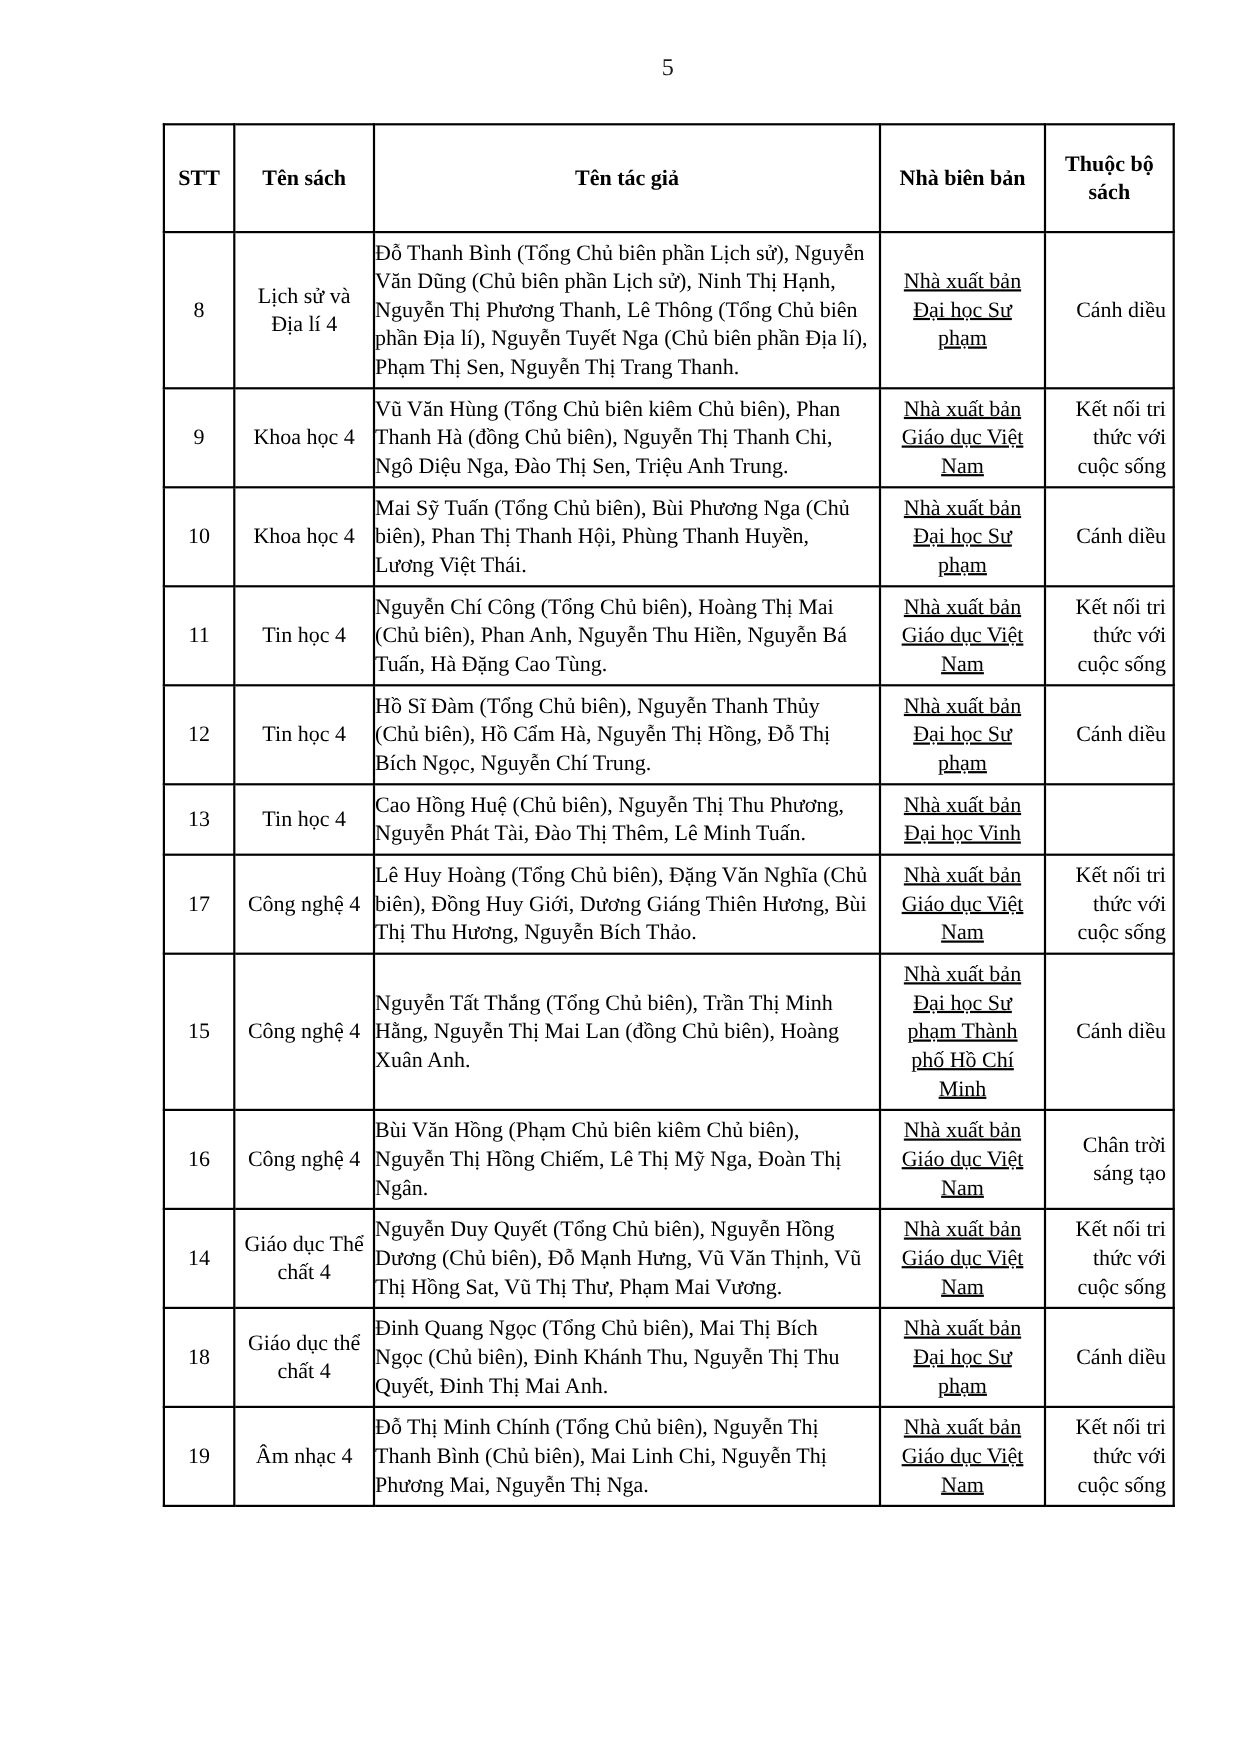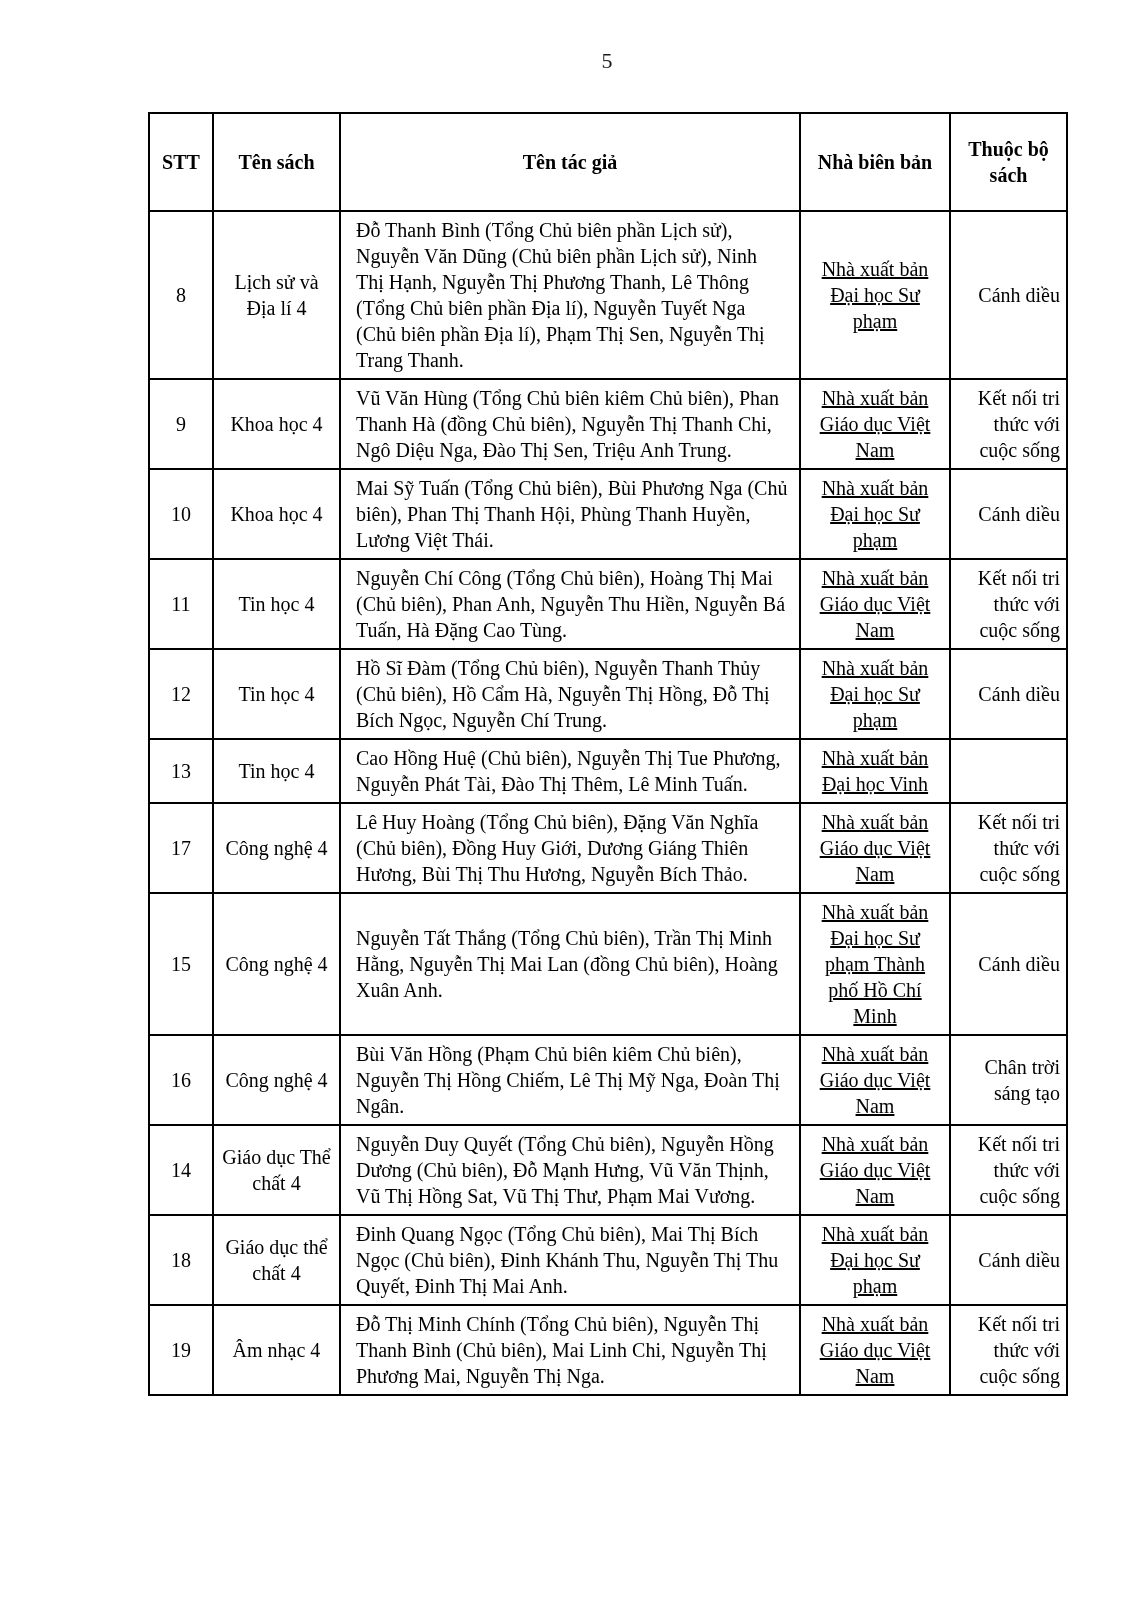--- a/index.html
+++ b/index.html
@@ -40,21 +40,21 @@
     word-wrap: break-word;
   }
   table.books th {
     font-weight: bold;
     text-align: center;
     height: 92px;
     padding: 2px 6px;
   }
   td.c-stt     { text-align: center; padding: 5px 4px; }
   td.c-title   { text-align: center; padding: 5px 8px; }
-  td.c-authors { text-align: left;   padding: 5px 10px 5px 15px; }
+  td.c-authors { text-align: left;   padding: 5px 10px 5px 0; }
   td.c-pub     { text-align: center; padding: 5px 8px; text-decoration: underline; }
   td.c-series  { text-align: right; padding: 5px 6px; }
 
   col.w-stt     { width: 64px;  }
   col.w-title   { width: 127px; }
   col.w-authors { width: 460px; }
   col.w-pub     { width: 150px; }
   col.w-series  { width: 117px; }
 </style>
 </head>
@@ -116,21 +116,21 @@
     <td class="c-stt">12</td>
     <td class="c-title">Tin học 4</td>
     <td class="c-authors">Hồ Sĩ Đàm (Tổng Chủ biên), Nguyễn Thanh Thủy (Chủ biên), Hồ Cẩm Hà, Nguyễn Thị Hồng, Đỗ Thị Bích Ngọc, Nguyễn Chí Trung.</td>
     <td class="c-pub">Nhà xuất bản Đại học Sư phạm</td>
     <td class="c-series">Cánh diều</td>
   </tr>
 
   <tr>
     <td class="c-stt">13</td>
     <td class="c-title">Tin học 4</td>
-    <td class="c-authors">Cao Hồng Huệ (Chủ biên), Nguyễn Thị Tue Phương, Nguyễn Phát Tài, Đào Thị Thêm, Lê Minh Tuấn.</td>
+    <td class="c-authors">Cao Hồng Huệ (Chủ biên), Nguyễn Thị Thu Phương, Nguyễn Phát Tài, Đào Thị Thêm, Lê Minh Tuấn.</td>
     <td class="c-pub">Nhà xuất bản Đại học Vinh</td>
     <td class="c-series"></td>
   </tr>
 
   <tr>
     <td class="c-stt">17</td>
     <td class="c-title">Công nghệ 4</td>
     <td class="c-authors">Lê Huy Hoàng (Tổng Chủ biên), Đặng Văn Nghĩa (Chủ biên), Đồng Huy Giới, Dương Giáng Thiên Hương, Bùi Thị Thu Hương, Nguyễn Bích Thảo.</td>
     <td class="c-pub">Nhà xuất bản Giáo dục Việt Nam</td>
     <td class="c-series">Kết nối tri thức với cuộc sống</td>

